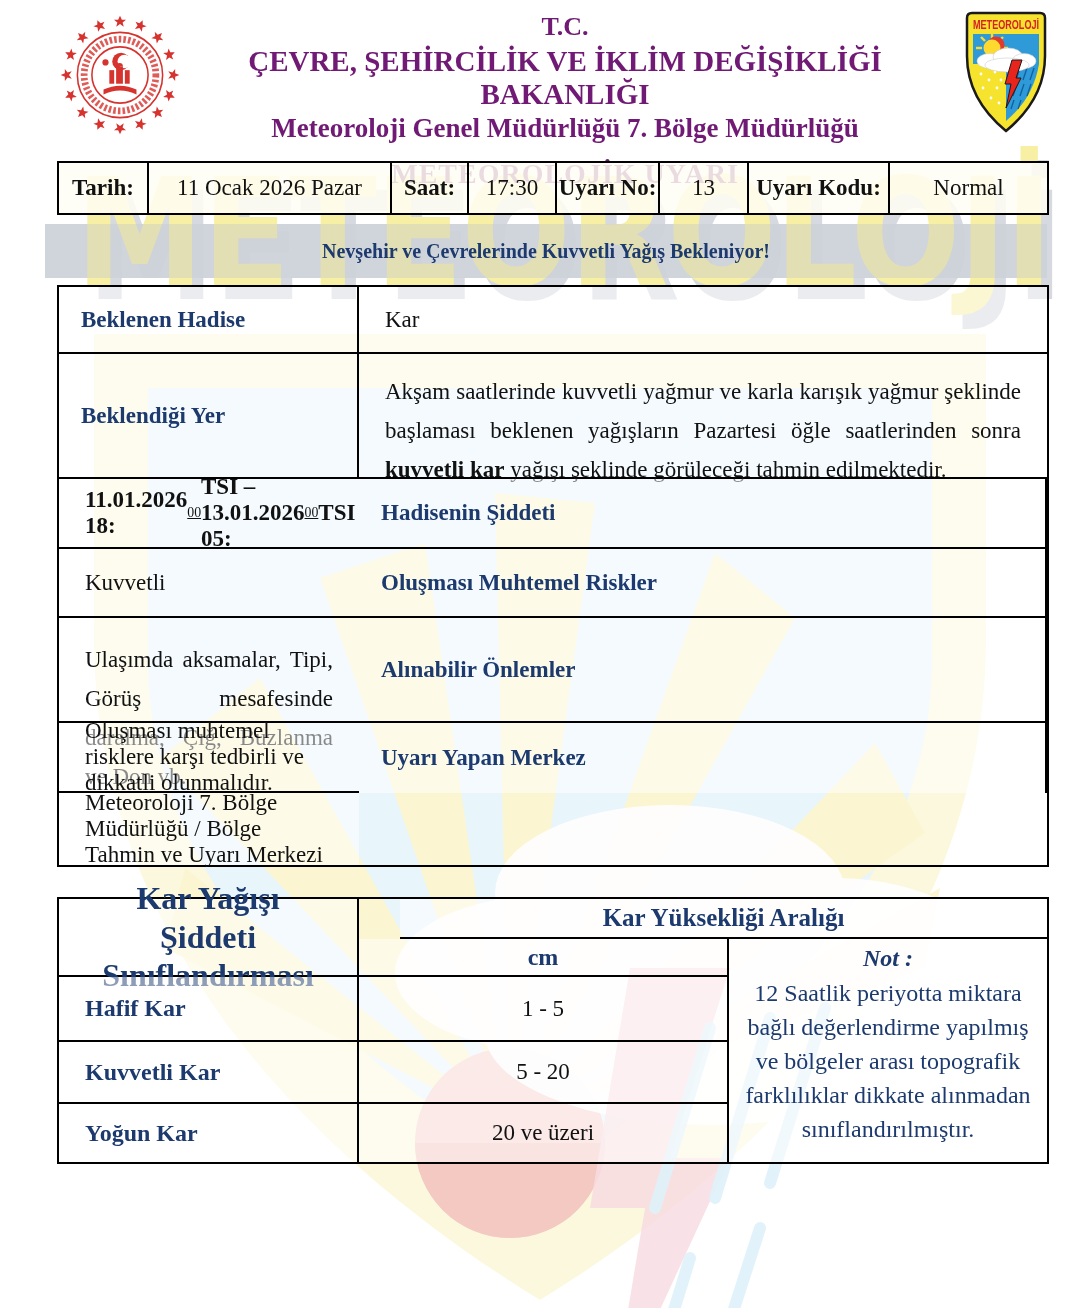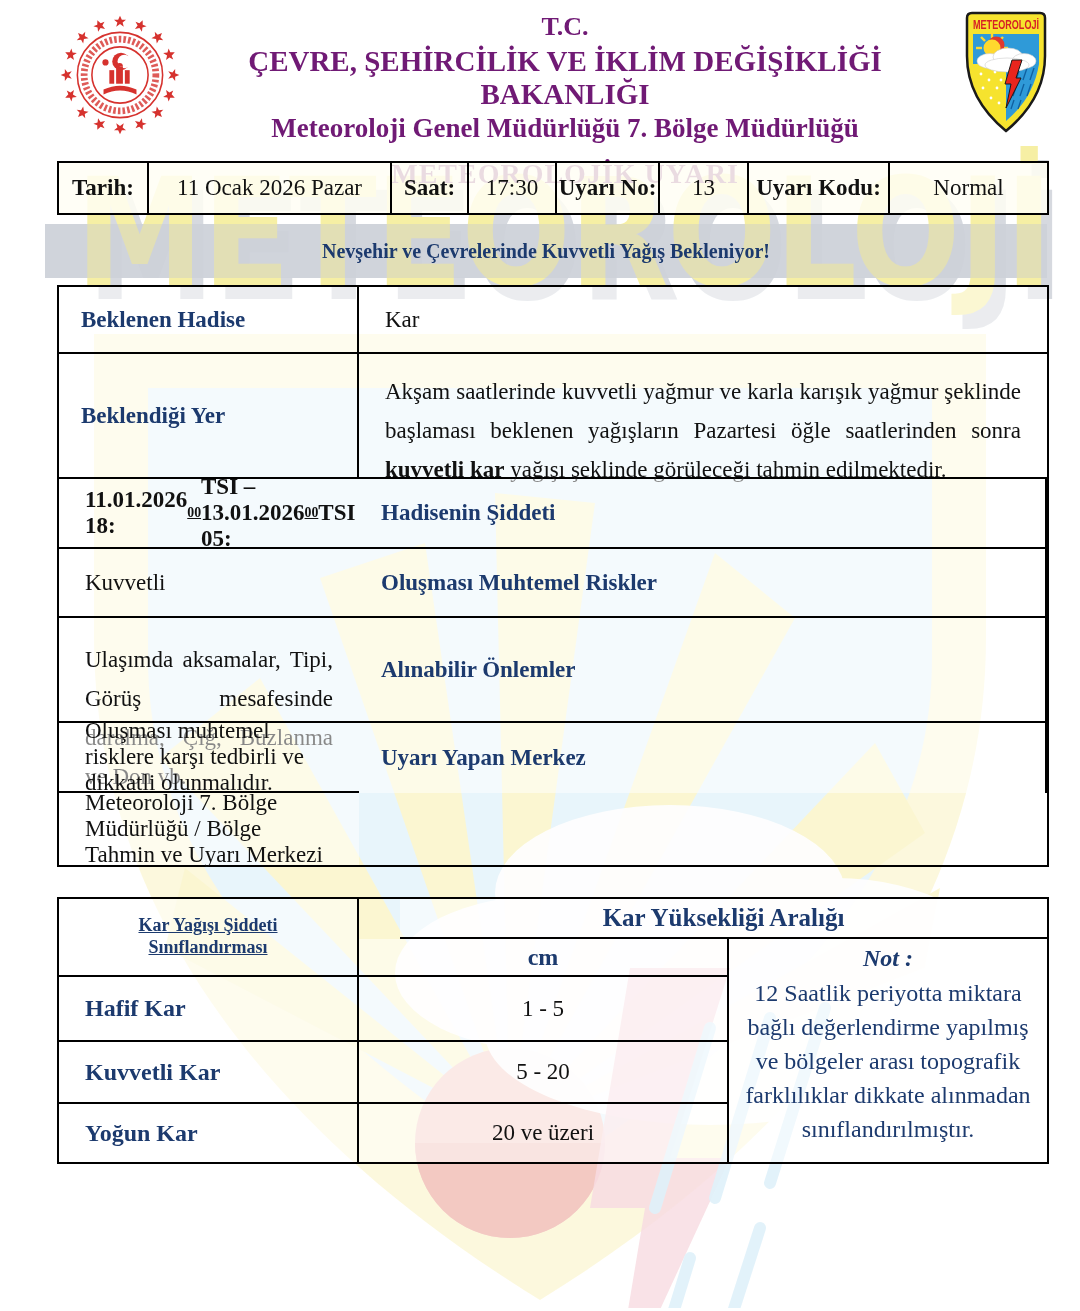--- a/index.html
+++ b/index.html
@@ -55,33 +55,33 @@
   .dtable>div{background:rgba(255,255,255,.5);border-bottom:2px solid #000;box-sizing:border-box;}
   .dtable>div:nth-last-child(-n+2){border-bottom:none;}
   .dlbl{
     border-right:2px solid #000;display:flex;align-items:center;
     padding-left:22px;font-size:23px;font-weight:bold;color:#1c3a6e;
   }
   .dval{
     display:flex;align-items:center;padding:6px 26px;font-size:23px;color:#111;
   }
   .dval.just{text-align:justify;display:block;padding-top:18px;line-height:1.7;}
-  .dval .sup{vertical-align:super;font-size:60%;text-decoration:underline;font-weight:bold;}
+  .dval .sup{vertical-align:super;font-size:60%;text-decoration:underline;font-weight:normal;}
   .bold{font-weight:bold;}
   
   .ctable{
     position:absolute;left:57px;top:897px;width:988px;z-index:4;
     display:grid;grid-template-columns:300px 370px 318px;
     grid-template-rows:40px 38px 65px 62px 58px;
     border:2px solid #000;color:#1c3a6e;
   }
   .ctable>div{background:rgba(255,255,255,.5);box-sizing:border-box;}
   .c-class{grid-column:1;grid-row:1/3;border-right:2px solid #000;border-bottom:2px solid #000;
     display:flex;align-items:center;justify-content:center;text-align:center;
-    font-weight:bold;font-size:18px;line-height:1.2;padding:0 30px;text-decoration:underline;}
+    font-weight:bold;font-size:32px;line-height:1.2;padding:0 30px;}
   .c-head{grid-column:2/4;grid-row:1;border-bottom:2px solid #000;
     display:flex;align-items:center;justify-content:center;font-weight:bold;font-size:25px;margin-left:41px;}
   .c-cm{grid-column:2;grid-row:2;border-right:2px solid #000;border-bottom:2px solid #000;
     display:flex;align-items:center;justify-content:center;font-weight:bold;font-size:24px;}
   .c-note{grid-column:3;grid-row:2/6;padding:4px 14px 0 14px;text-align:center;}
   .c-note .nt{font-weight:bold;font-style:italic;font-size:24px;margin-top:2px;}
   .c-note .nb{font-size:24px;line-height:1.42;margin-top:4px;}
   .c-rl{border-right:2px solid #000;border-bottom:2px solid #000;
     display:flex;align-items:center;padding-left:26px;font-weight:bold;font-size:24px;}
   .c-rv{border-right:2px solid #000;border-bottom:2px solid #000;

